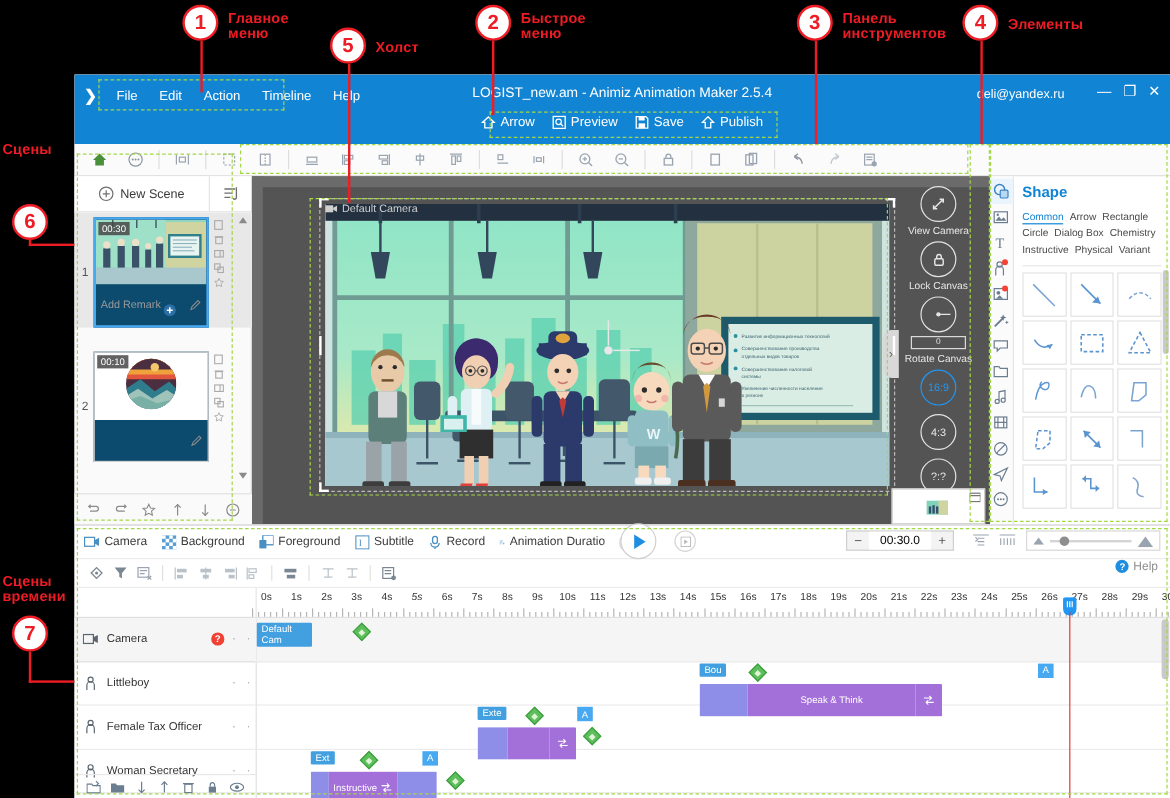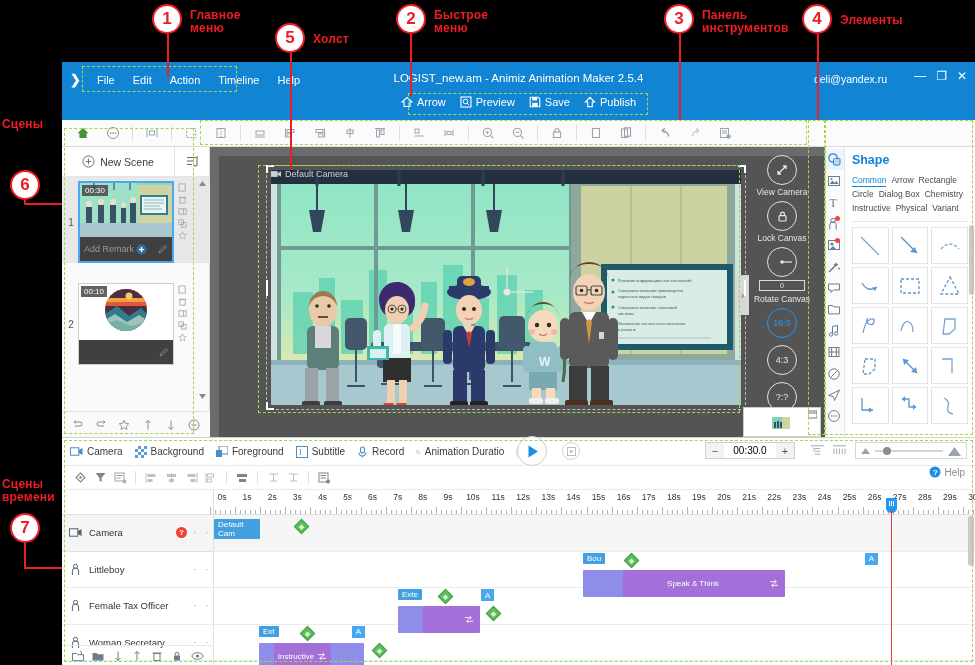--- a/index.html
+++ b/index.html
@@ -104,28 +104,28 @@
   .scenes-head { display:flex; height:30px; border-bottom:1px solid #e4e4e4; background:#fff; }
   .newscene {
     flex:1; display:flex; align-items:center; justify-content:center; gap:5px;
     font-size:10.5px; color:#3b3b3b; border-right:1px solid #e4e4e4;
   }
   .scene-sort { width:34px; display:flex; align-items:center; justify-content:center; }
   .scenes-list { position:absolute; top:30px; left:0; width:148px; height:228px; overflow:hidden; }
   .scene-item { display:flex; padding:4px 2px 0 2px; position:relative; }
   .scene-item.active { background:#e8e8e8; }
   .scene-idx { width:14px; font-size:10px; color:#555; display:flex; align-items:center; justify-content:center; }
-  .scene-card { width:96px; border:1px solid #cfcfcf; background:#404040; }
+  .scene-card { width:96px; border:1px solid #cfcfcf; background:#0c4a6e; }
   .scene-card.sel { border:2px solid #49a9f0; }
   .scene-thumb { position:relative; height:54px; overflow:hidden; }
   .scene-time {
     position:absolute; left:2px; top:2px; background:rgba(70,70,70,.85); color:#fff;
     font-size:8px; padding:1px 3px; z-index:3;
   }
-  .add-remark { height:24px; display:flex; align-items:center; justify-content:space-between; padding:0 4px;
+  .add-remark { height:34px; display:flex; align-items:center; justify-content:space-between; padding:0 4px;
     font-size:9px; color:#9a9a9a; }
   .scene-tools { width:16px; display:flex; flex-direction:column; align-items:center; gap:3px; padding-top:2px; }
   .scene-plus { text-align:center; margin:3px 0 6px 14px; }
   .scenes-foot {
     position:absolute; bottom:0; left:0; width:148px; height:26px; border-top:1px solid #e2e2e2;
     background:#fafafa; display:flex; align-items:center; justify-content:space-around; padding:0 4px;
   }
   .sc-scroll { position:absolute; right:2px; top:32px; width:9px; height:222px; }
 
   

